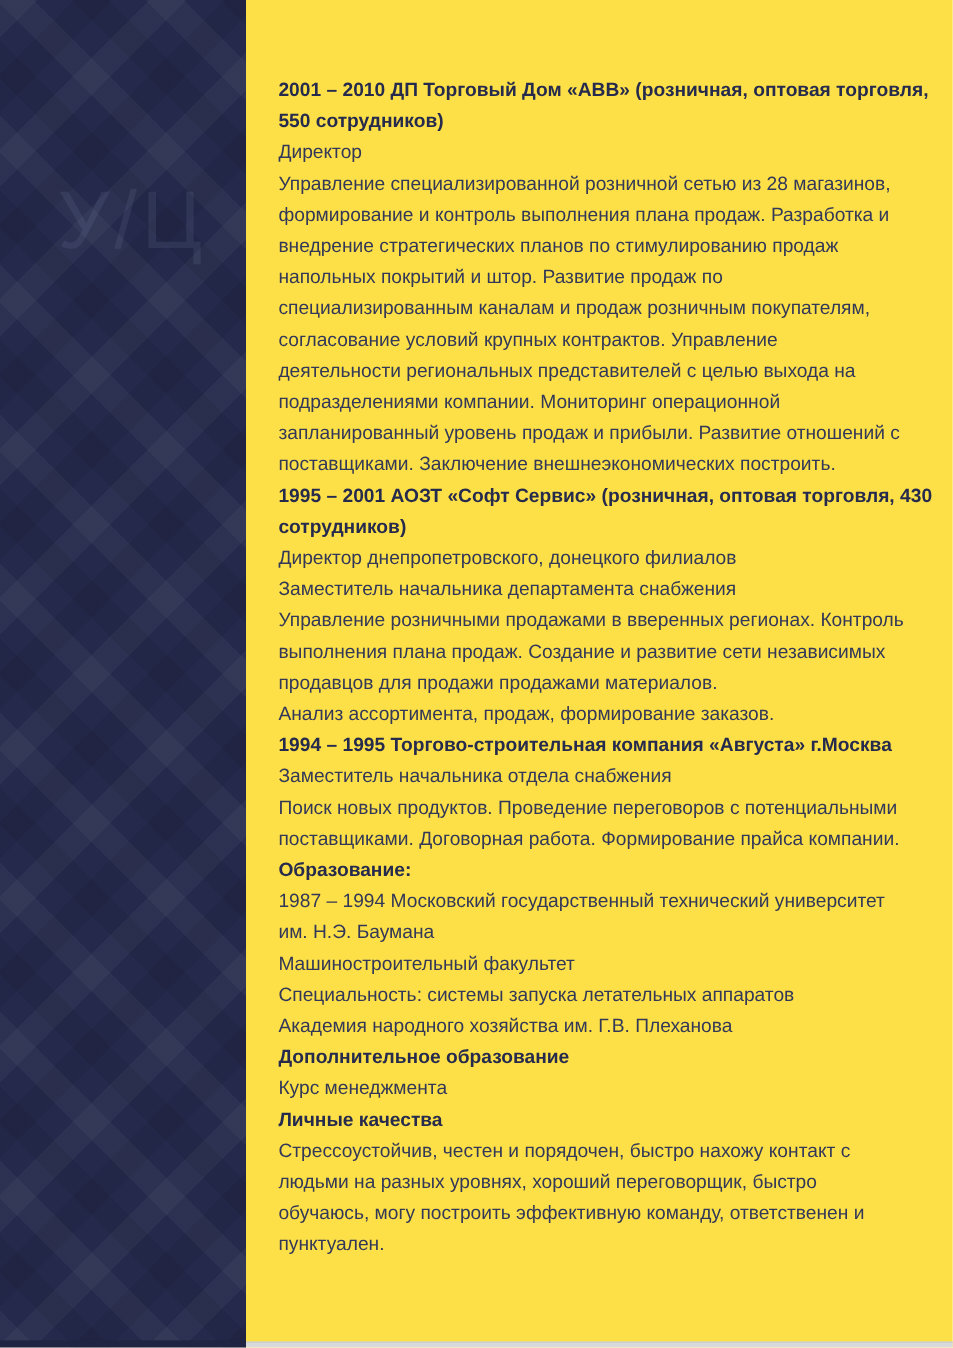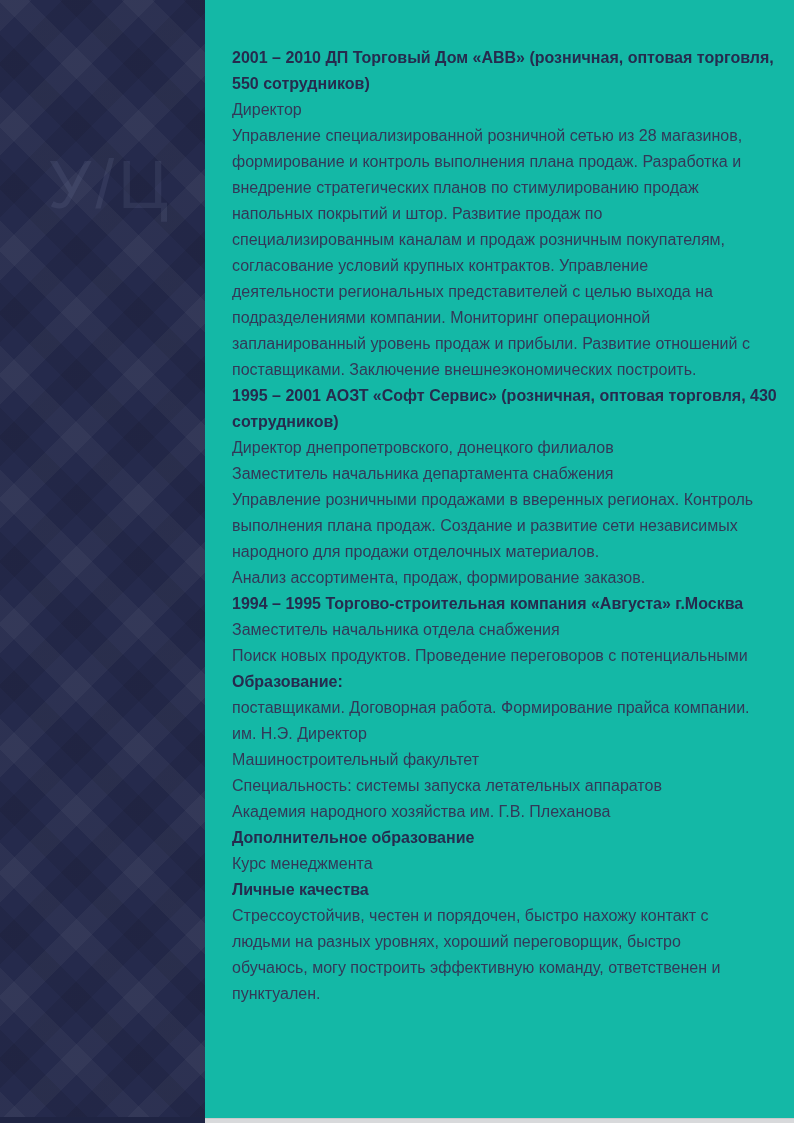--- a/index.html
+++ b/index.html
@@ -24,21 +24,21 @@
   .watermark {
     position:absolute; left:48px; top:102px;
     font-family:Liberation Sans, sans-serif;
     font-size:68px; line-height:1; letter-spacing:4px;
     color:rgba(170,180,215,0.10);
     white-space:nowrap; user-select:none;margin-top:48px;
   }
   
   .content {
     position:absolute; left:205px; top:0; width:589px; height:1123px;
-    background:#14b8a6; padding:45px 20px 0 27px;
+    background:#fde047; padding:63px 20px 0 27px;
   }
   .line {
     font-size:16px; line-height:26px; height:26px;
     color:#333858; white-space:nowrap; font-weight:400;
   }
   .line.bold { font-weight:700; color:#262b4e; }
   
   .page-edge { position:absolute; left:0; bottom:0; width:794px; height:6px; }
   .page-edge .edge-sidebar { position:absolute; left:0; bottom:0; width:205px; height:6px; background:#1f2443; }
   .page-edge .edge-content { position:absolute; left:205px; bottom:0; width:589px; height:5px; background:#d8d9db; border-top:1px solid #c9cacc; }
@@ -65,28 +65,29 @@
       <div class="line">деятельности региональных представителей с целью выхода на</div>
       <div class="line">подразделениями компании. Мониторинг операционной</div>
       <div class="line">запланированный уровень продаж и прибыли. Развитие отношений с</div>
       <div class="line">поставщиками. Заключение внешнеэкономических построить.</div>
       <div class="line bold">1995 – 2001 АОЗТ «Софт Сервис» (розничная, оптовая торговля, 430</div>
       <div class="line bold">сотрудников)</div>
       <div class="line">Директор днепропетровского, донецкого филиалов</div>
       <div class="line">Заместитель начальника департамента снабжения</div>
       <div class="line">Управление розничными продажами в вверенных регионах. Контроль</div>
       <div class="line">выполнения плана продаж. Создание и развитие сети независимых</div>
-      <div class="line">народного для продажи отделочных материалов.</div>
+      <div class="line">продавцов для продажи продажами материалов.</div>
       <div class="line">Анализ ассортимента, продаж, формирование заказов.</div>
       <div class="line bold">1994 – 1995 Торгово-строительная компания «Августа» г.Москва</div>
       <div class="line">Заместитель начальника отдела снабжения</div>
       <div class="line">Поиск новых продуктов. Проведение переговоров с потенциальными</div>
+      <div class="line">поставщиками. Договорная работа. Формирование прайса компании.</div>
       <div class="line bold">Образование:</div>
-      <div class="line">поставщиками. Договорная работа. Формирование прайса компании.</div>
-      <div class="line">им. Н.Э. Директор</div>
+      <div class="line">1987 – 1994 Московский государственный технический университет</div>
+      <div class="line">им. Н.Э. Баумана</div>
       <div class="line">Машиностроительный факультет</div>
       <div class="line">Специальность: системы запуска летательных аппаратов</div>
       <div class="line">Академия народного хозяйства им. Г.В. Плеханова</div>
       <div class="line bold">Дополнительное образование</div>
       <div class="line">Курс менеджмента</div>
       <div class="line bold">Личные качества</div>
       <div class="line">Стрессоустойчив, честен и порядочен, быстро нахожу контакт с</div>
       <div class="line">людьми на разных уровнях, хороший переговорщик, быстро</div>
       <div class="line">обучаюсь, могу построить эффективную команду, ответственен и</div>
       <div class="line">пунктуален.</div>

